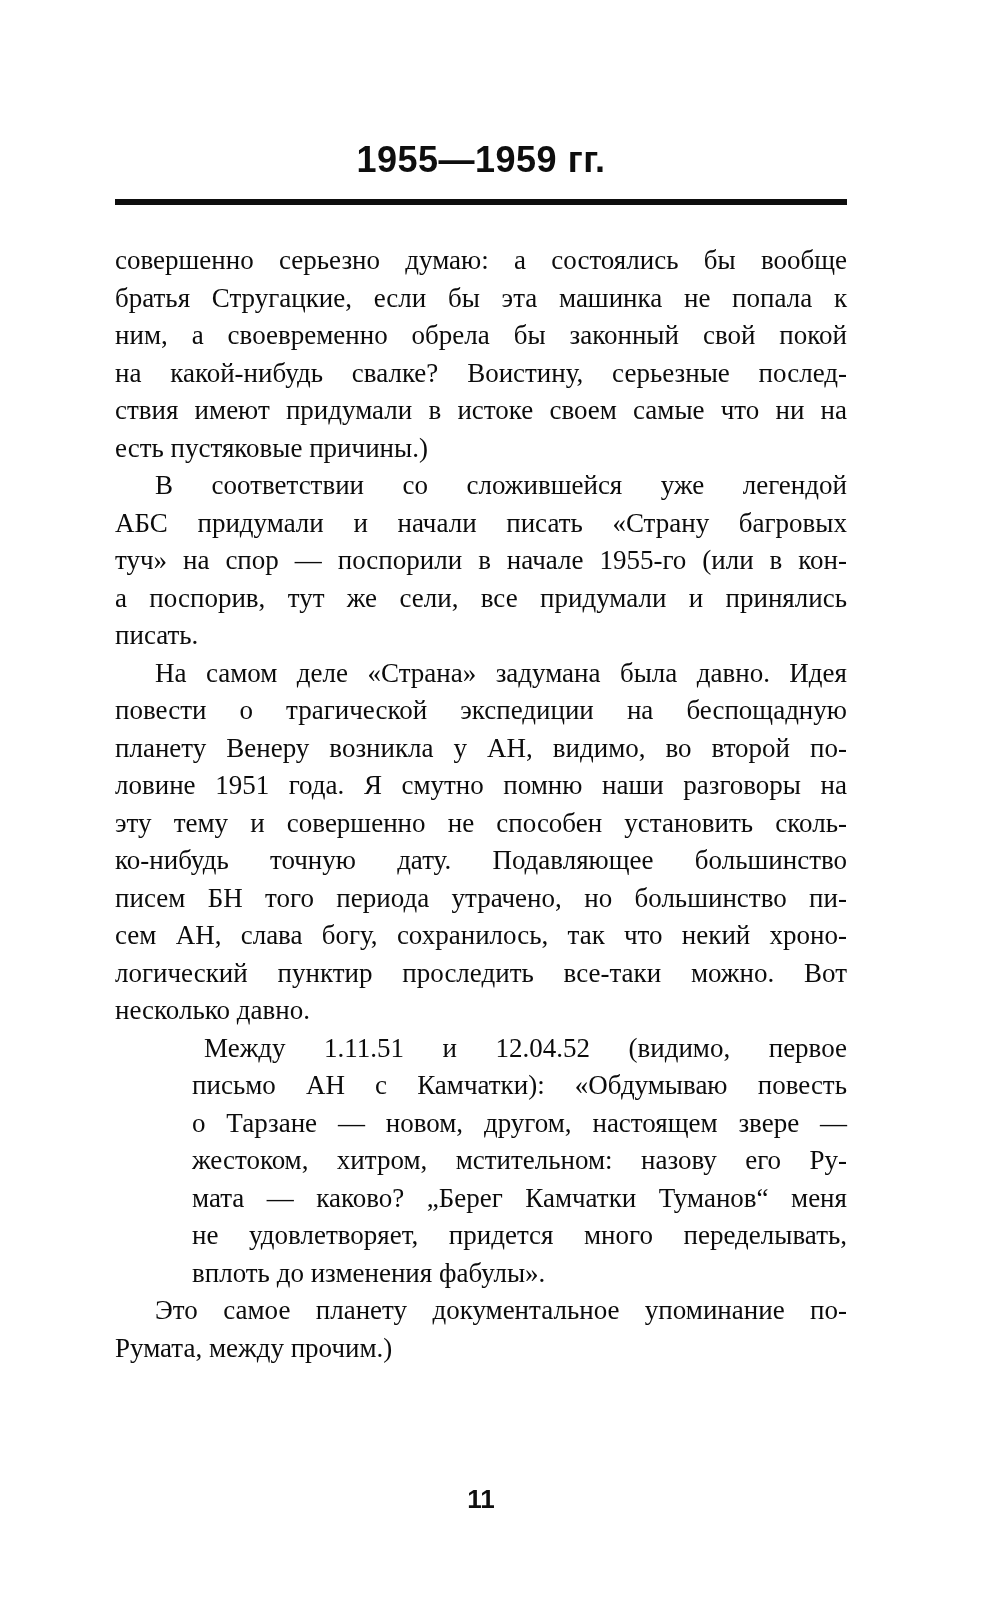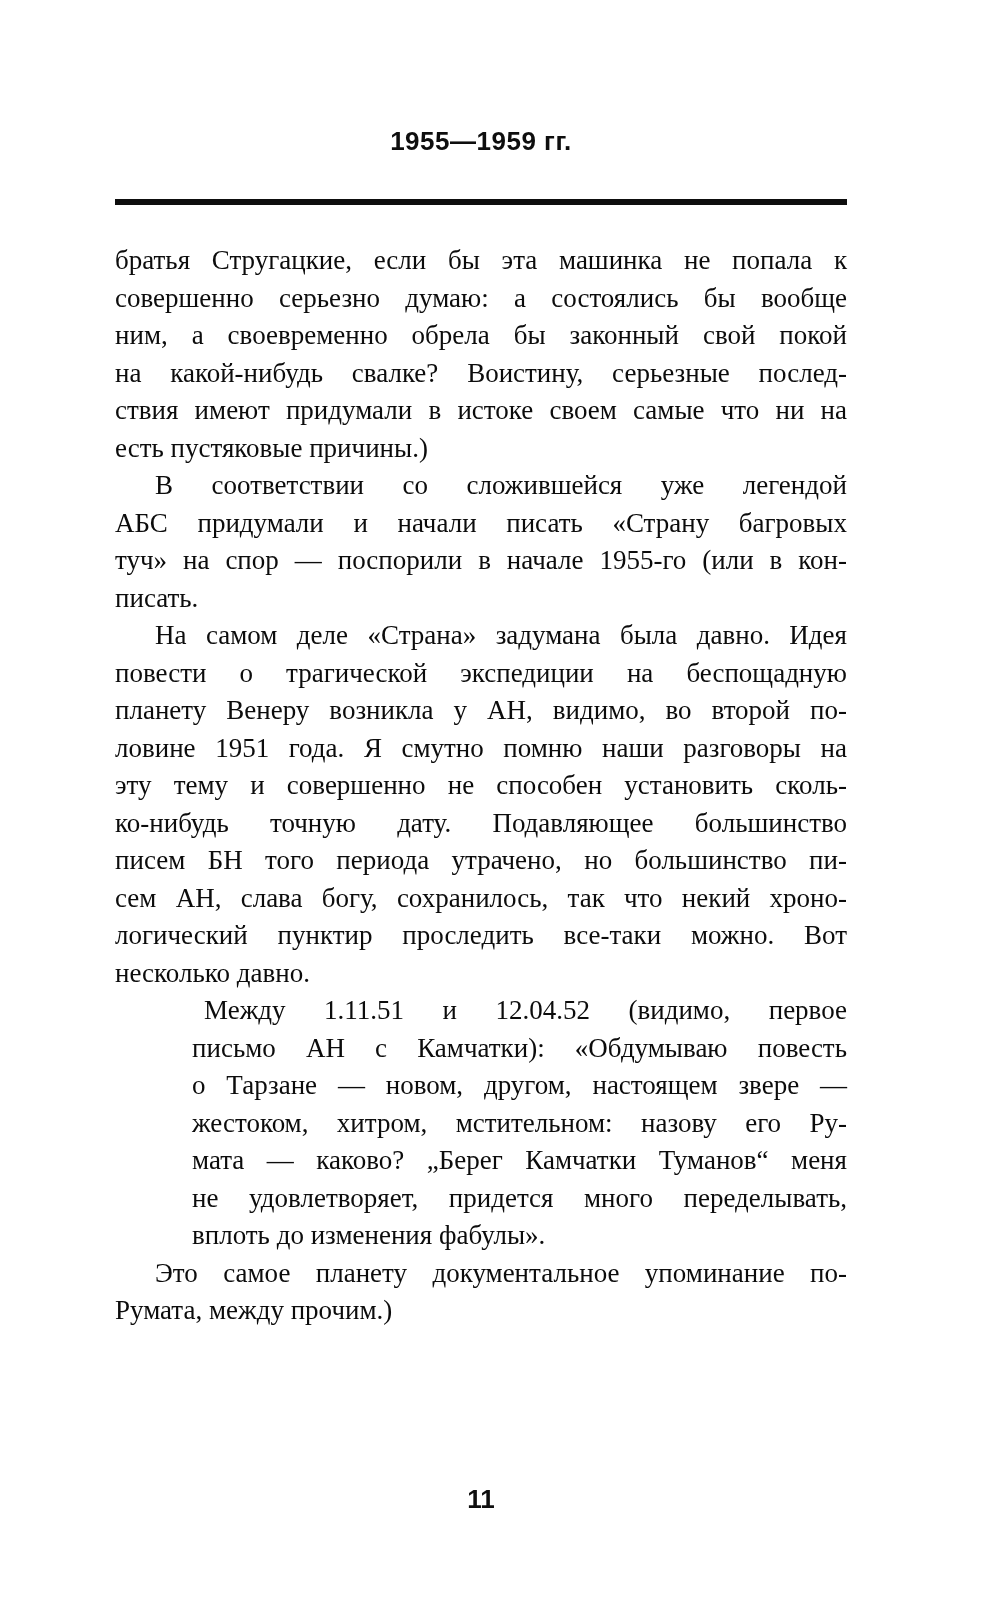--- a/index.html
+++ b/index.html
@@ -10,25 +10,25 @@
   }
   .page {
     position: relative;
     width: 1000px; height: 1616px;
     background: #ffffff;
     color: #0d0d0d;
     overflow: hidden;
   }
   .running-head {
     position: absolute;
-    top: 126px; left: 115px; width: 732px;
+    top: 139px; left: 115px; width: 732px;
     text-align: center;
     font-family: "Liberation Sans", sans-serif;
     font-weight: 700;
-    font-size: 26px;
+    font-size: 36px;
     letter-spacing: 0.5px;
     color: #0e0e0e;
   }
   .header-rule {
     position: absolute;
     top: 199px; left: 115px;
     width: 732px; height: 6px;
     background: #0e0e0e;
   }
   .body-text {
@@ -70,31 +70,32 @@
 <body>
 
 <div class="page">
 
   <div class="running-head">1955—1959 гг.</div>
 
   <div class="header-rule"></div>
 
   <div class="body-text">
       <div class="paragraph">
+        <div class="line first">совершенно серьезно думаю: а состоялись бы вообще</div>
         <div class="line">братья Стругацкие, если бы эта машинка не попала к</div>
-        <div class="line first">совершенно серьезно думаю: а состоялись бы вообще</div>
         <div class="line">ним, а своевременно обрела бы законный свой покой</div>
         <div class="line">на какой-нибудь свалке? Воистину, серьезные послед-</div>
         <div class="line">ствия имеют придумали в истоке своем самые что ни на</div>
         <div class="line last">есть пустяковые причины.)</div>
       </div>
       <div class="paragraph indent">
         <div class="line first">В соответствии со сложившейся уже легендой</div>
         <div class="line">АБС придумали и начали писать «Страну багровых</div>
         <div class="line">туч» на спор — поспорили в начале 1955-го (или в кон-</div>
+        <div class="line">а поспорив, тут же сели, все придумали и принялись</div>
         <div class="line last">писать.</div>
       </div>
       <div class="paragraph indent">
         <div class="line first">На самом деле «Страна» задумана была давно. Идея</div>
         <div class="line">повести о трагической экспедиции на беспощадную</div>
         <div class="line">планету Венеру возникла у АН, видимо, во второй по-</div>
         <div class="line">ловине 1951 года. Я смутно помню наши разговоры на</div>
         <div class="line">эту тему и совершенно не способен установить сколь-</div>
         <div class="line">ко-нибудь точную дату. Подавляющее большинство</div>
         <div class="line">писем БН того периода утрачено, но большинство пи-</div>

